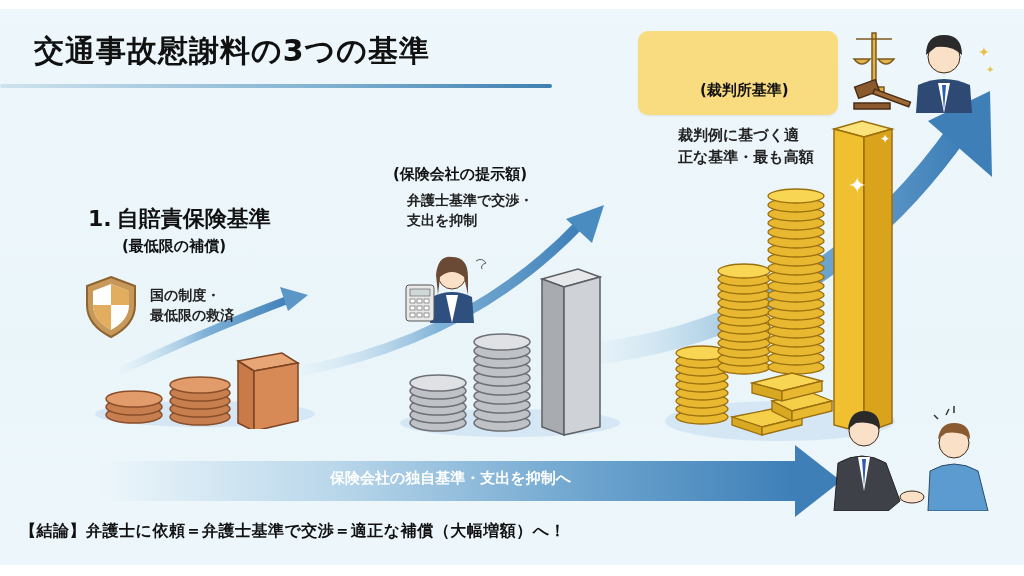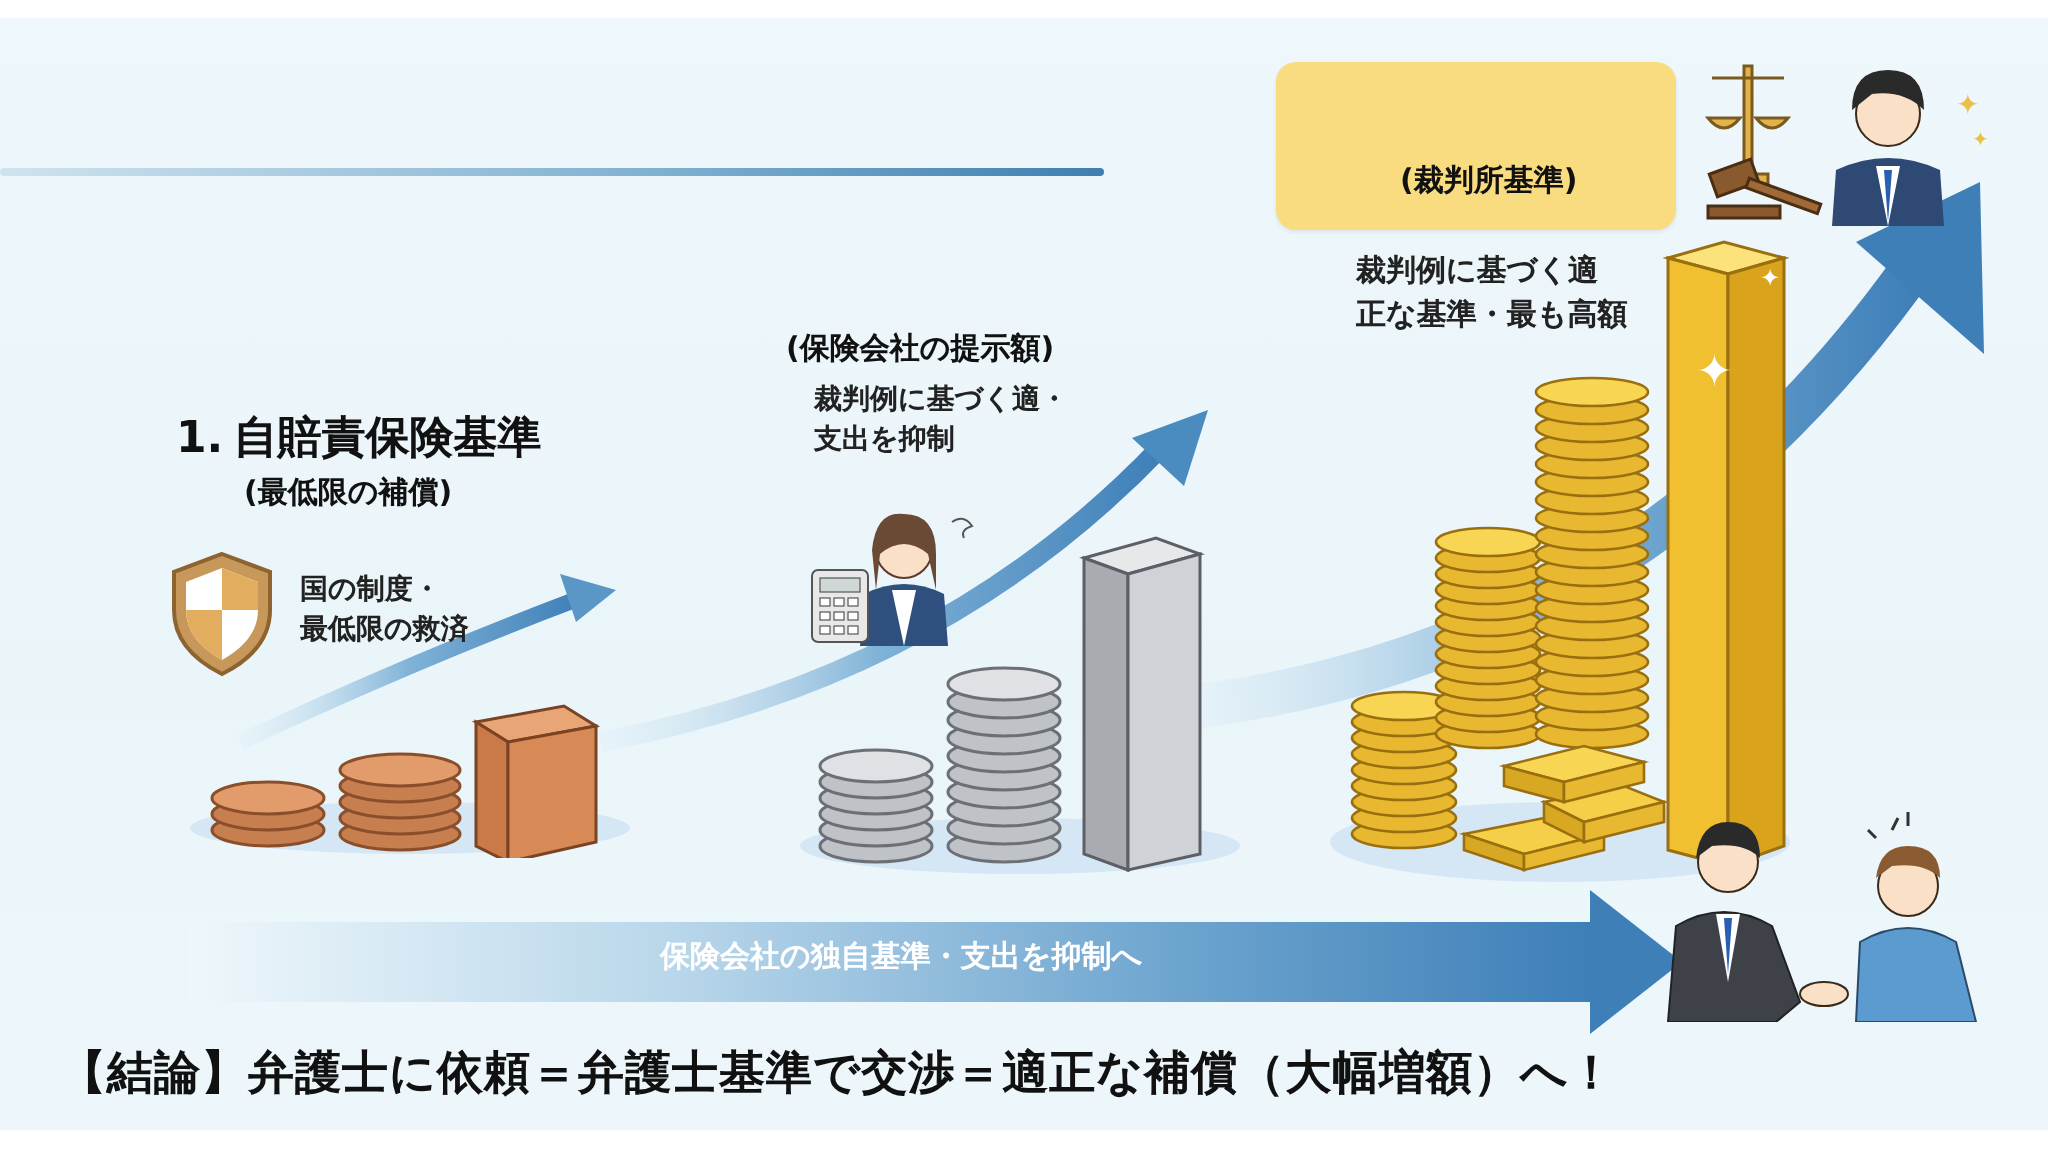--- a/index.html
+++ b/index.html
@@ -8,28 +8,29 @@
   .abs{position:absolute;}
   .title{left:34px;top:22px;font-size:30px;font-weight:bold;color:#111;letter-spacing:1px;white-space:nowrap;}
   .title-line{left:0;top:75px;width:552px;height:4px;background:linear-gradient(90deg,#cfe3ee 0%,#7fb0d0 60%,#3f7fb0 100%);border-radius:2px;}
   .h1{font-size:22px;font-weight:bold;color:#111;white-space:nowrap;}
   .h2{font-size:15px;font-weight:bold;color:#111;white-space:nowrap;}
   .note{font-size:14px;font-weight:bold;color:#222;line-height:20px;white-space:nowrap;}
   .badge3{left:638px;top:22px;width:200px;height:84px;background:#f8dc7f;border-radius:10px;box-shadow:0 1px 2px rgba(0,0,0,.08);}
   .bottom-arrow{left:95px;top:452px;width:700px;height:40px;background:linear-gradient(90deg,#eef7fb 0%,#b8d6ea 35%,#6ea5cf 70%,#3e7fb8 100%);}
   .bottom-arrow-head{left:795px;top:436px;width:0;height:0;border-top:36px solid transparent;border-bottom:36px solid transparent;border-left:46px solid #3e7fb8;}
   .bottom-arrow-label{left:330px;top:460px;font-size:15px;color:#fff;font-weight:bold;white-space:nowrap;}
-  .conclusion{left:30px;top:512px;font-size:23px;font-weight:bold;color:#111;white-space:nowrap;letter-spacing:.5px;}
+  .conclusion{left:20px;top:512px;font-size:16px;font-weight:bold;color:#111;white-space:nowrap;letter-spacing:.5px;}
   .plate{border-radius:50%;background:#cfe4f2;opacity:.8;}
 </style>
 </head>
 <body>
 
 <div class="canvas">
 
+  <div class="abs title">交通事故慰謝料の3つの基準</div>
   <div class="abs title-line"></div>
 
   <svg class="abs" style="left:0;top:0" width="1024" height="556">
     <defs>
       <linearGradient id="ga" x1="0" y1="0" x2="1" y2="0">
         <stop offset="0" stop-color="#d7e9f4" stop-opacity="0.2"></stop>
         <stop offset="0.5" stop-color="#7fb2d7"></stop>
         <stop offset="1" stop-color="#3e7fb8"></stop>
       </linearGradient>
     </defs>
@@ -74,21 +75,21 @@
     </g>
     <g stroke="#7a4424" stroke-width="1.5">
       <polygon points="138,22 182,14 198,24 154,32" fill="#e8a676"></polygon>
       <polygon points="138,22 154,32 154,92 138,84" fill="#c97a48"></polygon>
       <polygon points="154,32 198,24 198,82 154,92" fill="#d88a56"></polygon>
     </g>
   </svg>
 
   <div class="abs h2" style="left:393px;top:156px">(保険会社の提示額)</div>
   <div class="abs note" style="left:407px;top:181px">
-    <div>裁判例に基づく適・</div>
+    <div>弁護士基準で交渉・</div>
     <div>支出を抑制</div>
   </div>
   <svg class="abs" style="left:402px;top:238px" width="90" height="76">
     <path d="M28 76 L30 50 Q50 40 70 50 L72 76 Z" fill="#2f4f7f"></path>
     <polygon points="44,48 50,76 56,48" fill="#fff"></polygon>
     <circle cx="50" cy="28" r="14" fill="#fbe0c8" stroke="#5a3a2a"></circle>
     <path d="M34 28 Q36 8 50 10 Q66 10 66 30 L66 48 L62 30 Q50 20 38 30 L36 48 Z" fill="#6b4a35"></path>
     <rect x="4" y="38" width="28" height="36" rx="3" fill="#e8e8e8" stroke="#555"></rect>
     <rect x="8" y="42" width="20" height="7" fill="#cfd8d6" stroke="#555" stroke-width=".6"></rect>
     <g fill="#fff" stroke="#555" stroke-width=".6">

